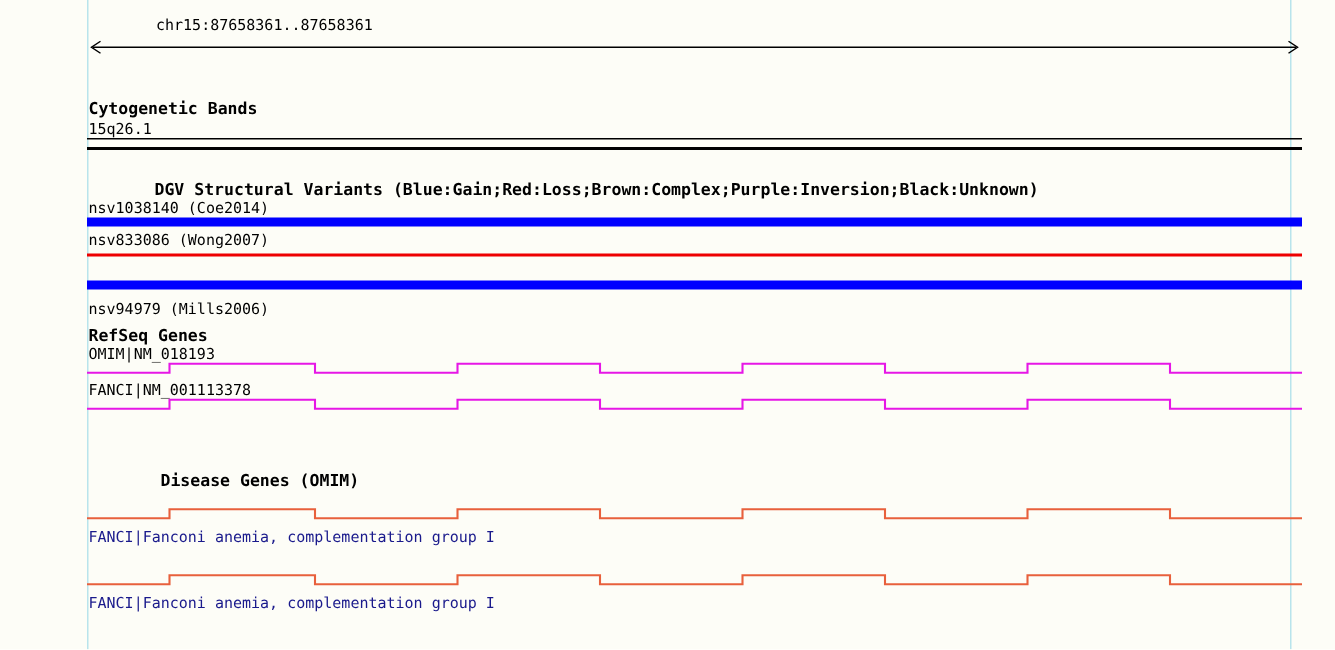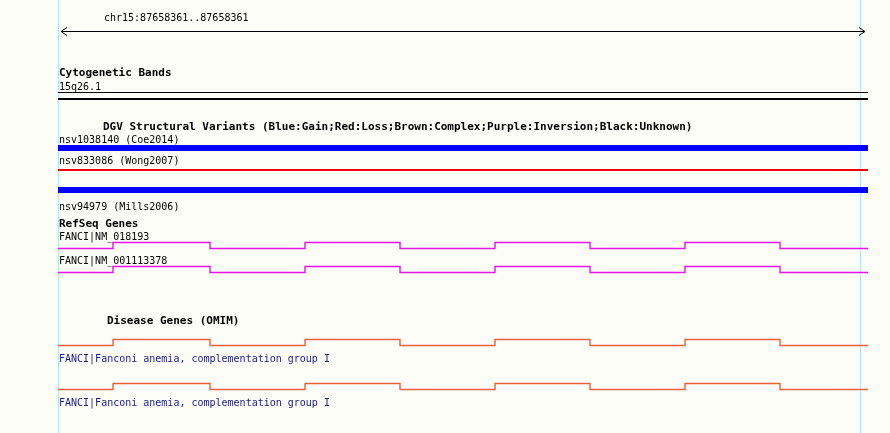--- a/index.html
+++ b/index.html
@@ -114,21 +114,21 @@
   <div class="bar-gain" style="left:58px; top:145px; width:810px; height:6px;"></div>
 
   <div class="feat-label" style="left:59px; top:155px;">nsv833086 (Wong2007)</div>
   <div class="bar-loss" style="left:58px; top:169px; width:810px; height:2px;"></div>
 
   <div class="feat-label" style="left:59px; top:176px;margin-top:25px;">nsv94979 (Mills2006)</div>
   <div class="bar-gain" style="left:58px; top:187px; width:810px; height:6px;"></div>
 
   <div class="track-title" style="left:59px; top:217px;">RefSeq Genes</div>
 
-  <div class="feat-label" style="left:59px; top:231px;">FANCI|NM_018193</div>
+  <div class="feat-label" style="left:59px; top:231px;">OMIM|NM_018193</div>
   <div class="gene-track" style="left:58px; top:239px; width:810px;">
     <svg width="810" height="12" viewBox="0 0 810 12">
         <path d="M 0 9.5 L 55 9.5 L 55 3.5 L 152 3.5 L 152 9.5 L 247 9.5 L 247 3.5 L 342 3.5 L 342 9.5 L 437 9.5 L 437 3.5 L 532 3.5 L 532 9.5 L 627 9.5 L 627 3.5 L 722 3.5 L 722 9.5 L 810 9.5" fill="none" stroke="#e617e6" stroke-width="1.4"></path>
       </svg>
   </div>
 
   <div class="feat-label" style="left:59px; top:255px;">FANCI|NM_001113378</div>
   <div class="gene-track" style="left:58px; top:263px; width:810px;">
     <svg width="810" height="12" viewBox="0 0 810 12">
         <path d="M 0 9.5 L 55 9.5 L 55 3.5 L 152 3.5 L 152 9.5 L 247 9.5 L 247 3.5 L 342 3.5 L 342 9.5 L 437 9.5 L 437 3.5 L 532 3.5 L 532 9.5 L 627 9.5 L 627 3.5 L 722 3.5 L 722 9.5 L 810 9.5" fill="none" stroke="#e617e6" stroke-width="1.4"></path>

